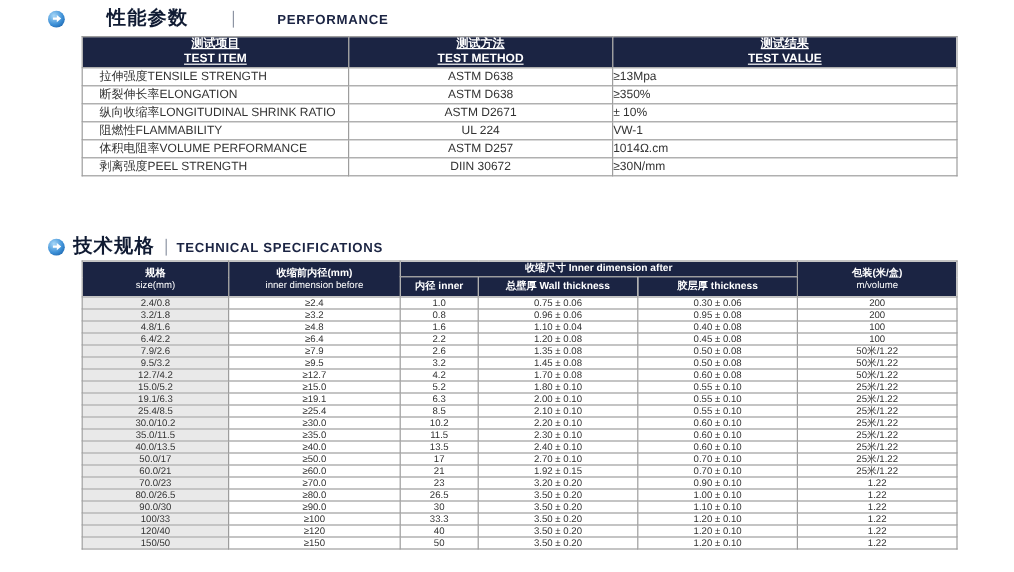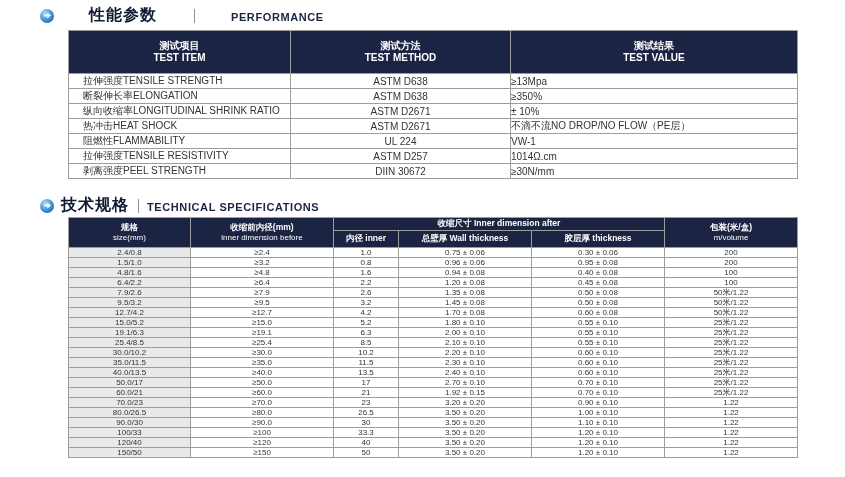--- a/index.html
+++ b/index.html
@@ -21,21 +21,21 @@
 
   
   table { border-collapse:collapse; table-layout:fixed; position:absolute; left:68px; background:#fff; }
   th, td { border:1px solid #9d9d9d; overflow:hidden; white-space:nowrap; }
   th { background:#1b2443; color:#ffffff; font-weight:bold; text-align:center; vertical-align:middle; }
   td { color:#333333; vertical-align:middle; }
   .th-zh, .th-en { display:block; line-height:1.22; }
 
   
   .t1 { top:30px; width:729px; }
-  .t1 th { height:43px; font-size:10px; }
+  .t1 th { height:26px; font-size:10px;text-decoration:underline; }
   .t1 td { height:13px; font-size:10px; text-align:center; }
   .t1 td:first-child { text-align:left; padding-left:14px; }
   .t1 td:nth-child(3) { text-align:left; }
 
   
   .t2 { top:217px; width:729px; }
   .t2 th { font-size:8.5px; }
   .t2 .row-group th { height:13px;text-align:center; }
   .t2 .row-sub th { height:17px; }
   .t2 th .th-en { font-size:8px; font-weight:normal; }
@@ -90,31 +90,26 @@
           <td>断裂伸长率ELONGATION</td>
           <td>ASTM D638</td>
           <td>≥350%</td>
         </tr>
         <tr>
           <td>纵向收缩率LONGITUDINAL SHRINK RATIO</td>
           <td>ASTM D2671</td>
           <td>± 10%</td>
         </tr>
         <tr>
-          <td>热冲击HEAT SHOCK</td>
-          <td>ASTM D2671</td>
-          <td>不滴不流NO DROP/NO FLOW（PE层）</td>
-        </tr>
-        <tr>
           <td>阻燃性FLAMMABILITY</td>
           <td>UL 224</td>
           <td>VW-1</td>
         </tr>
         <tr>
-          <td>拉伸强度TENSILE RESISTIVITY</td>
+          <td>体积电阻率VOLUME PERFORMANCE</td>
           <td>ASTM D257</td>
           <td>1014Ω.cm</td>
         </tr>
         <tr>
           <td>剥离强度PEEL STRENGTH</td>
           <td>DIIN 30672</td>
           <td>≥30N/mm</td>
         </tr>
       </tbody>
   </table>
@@ -164,32 +159,32 @@
     <tbody>
         <tr>
           <td>2.4/0.8</td>
           <td>≥2.4</td>
           <td>1.0</td>
           <td>0.75 ± 0.06</td>
           <td>0.30 ± 0.06</td>
           <td>200</td>
         </tr>
         <tr>
-          <td>1.5/1.0</td>
+          <td>3.2/1.8</td>
           <td>≥3.2</td>
           <td>0.8</td>
           <td>0.96 ± 0.06</td>
           <td>0.95 ± 0.08</td>
           <td>200</td>
         </tr>
         <tr>
           <td>4.8/1.6</td>
           <td>≥4.8</td>
           <td>1.6</td>
-          <td>0.94 ± 0.08</td>
+          <td>1.10 ± 0.04</td>
           <td>0.40 ± 0.08</td>
           <td>100</td>
         </tr>
         <tr>
           <td>6.4/2.2</td>
           <td>≥6.4</td>
           <td>2.2</td>
           <td>1.20 ± 0.08</td>
           <td>0.45 ± 0.08</td>
           <td>100</td>

